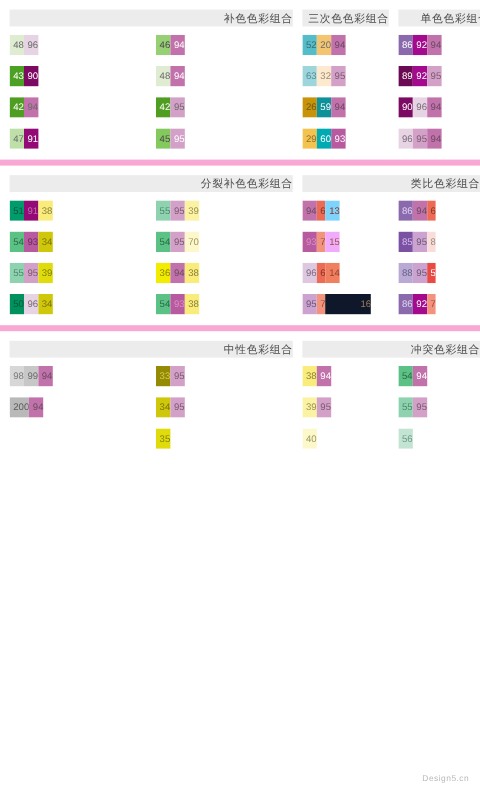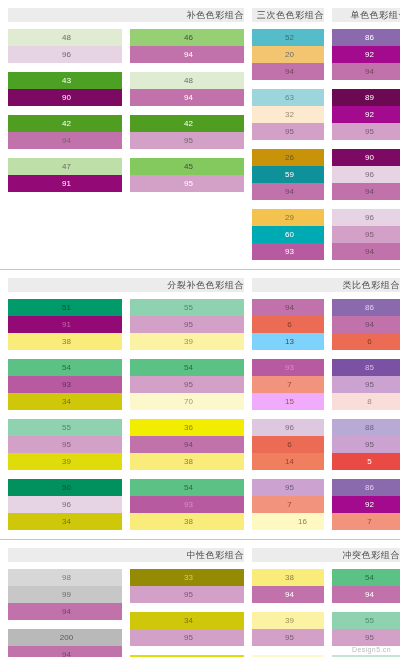--- a/index.html
+++ b/index.html
@@ -20,21 +20,21 @@
     background: #ffffff;
     box-sizing: border-box;
     padding: 0;
   }
   .section {
     position: relative;
     box-sizing: border-box;
     padding: 0 8px;
   }
   .section + .section {
-    border-top: 1px solid #f9a8d4;
+    border-top: 5px solid #f9a8d4;
   }
   .hdr-row {
     display: flex;
     gap: 8px;
     padding-top: 8px;
     padding-bottom: 7px;
   }
   .hdr {
     background: #ececec;
     color: #4a4a4a;
@@ -54,21 +54,21 @@
     display: flex;
     gap: 8px;
   }
   .col {
     display: flex;
     flex-direction: column;
   }
   .card {
     margin-bottom: 9px;
     display: flex;
-    flex-direction: column;
+    flex-direction: row;
     overflow: hidden;
     text-align: center;
   }
   .band {
     height: 17px;
     line-height: 17px;
     font-size: 8px;
     padding-left: 3px;
     box-sizing: border-box;
     white-space: nowrap;
@@ -95,21 +95,21 @@
           <div class="hdr" style="flex: 0 0 76px;">单色色彩组合</div>
         </div>
         <div class="grid-row">
           <div class="group">
             <div class="col" style="width: 114px;">
               <div class="card">
                 <div class="band" style="background: rgb(223, 236, 210); color: rgb(107, 107, 107);">48</div>
                 <div class="band" style="background: rgb(230, 211, 227); color: rgb(107, 107, 107);">96</div>
               </div>
               <div class="card">
-                <div class="band" style="background: rgb(76, 160, 35); color: rgb(255, 255, 255); font-family: Liberation Mono, monospace;">43</div>
+                <div class="band" style="background: rgb(76, 160, 35); color: rgb(255, 255, 255);">43</div>
                 <div class="band" style="background: rgb(125, 10, 98); color: rgb(255, 255, 255);">90</div>
               </div>
               <div class="card">
                 <div class="band" style="background: rgb(79, 158, 34); color: rgb(255, 255, 255);">42</div>
                 <div class="band" style="background: rgb(194, 114, 171); color: rgb(107, 107, 107);">94</div>
               </div>
               <div class="card">
                 <div class="band" style="background: rgb(190, 224, 168); color: rgb(107, 107, 107);">47</div>
                 <div class="band" style="background: rgb(147, 10, 119); color: rgb(255, 255, 255);">91</div>
               </div>
@@ -248,21 +248,21 @@
                 <div class="band" style="background: #f0abfc; color: rgb(154, 85, 64);">15</div>
               </div>
               <div class="card">
                 <div class="band" style="background: rgb(221, 200, 224); color: rgb(122, 107, 130);">96</div>
                 <div class="band" style="background: rgb(236, 107, 85); color: rgb(138, 53, 37);">6</div>
                 <div class="band" style="background: rgb(239, 127, 95); color: rgb(154, 64, 48);">14</div>
               </div>
               <div class="card">
                 <div class="band" style="background: rgb(204, 163, 208); color: rgb(107, 90, 117);">95</div>
                 <div class="band" style="background: rgb(242, 147, 126); color: rgb(154, 74, 56);">7</div>
-                <div class="band" style="background: #fef9c3; color: rgb(160, 122, 90); padding-left: 29px;">16</div>
+                <div class="band" style="background: #0f172a; color: rgb(160, 122, 90); padding-left: 29px;">16</div>
               </div>
             </div>
             <div class="col" style="width: 72px;">
               <div class="card">
                 <div class="band" style="background: rgb(138, 106, 173); color: rgb(224, 208, 238);">86</div>
                 <div class="band" style="background: rgb(194, 114, 171); color: rgb(107, 74, 98);">94</div>
                 <div class="band" style="background: rgb(236, 107, 85); color: rgb(138, 53, 37);">6</div>
               </div>
               <div class="card">
                 <div class="band" style="background: rgb(122, 81, 163); color: rgb(213, 188, 232);">85</div>

